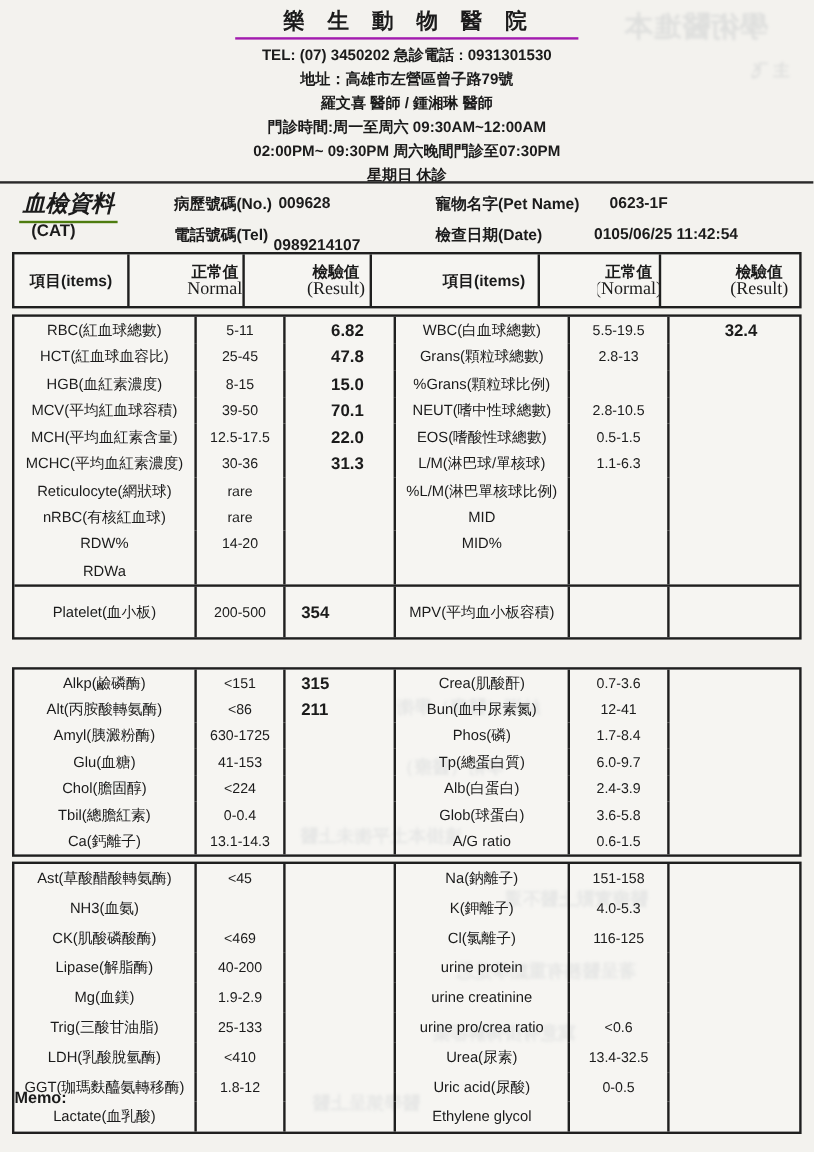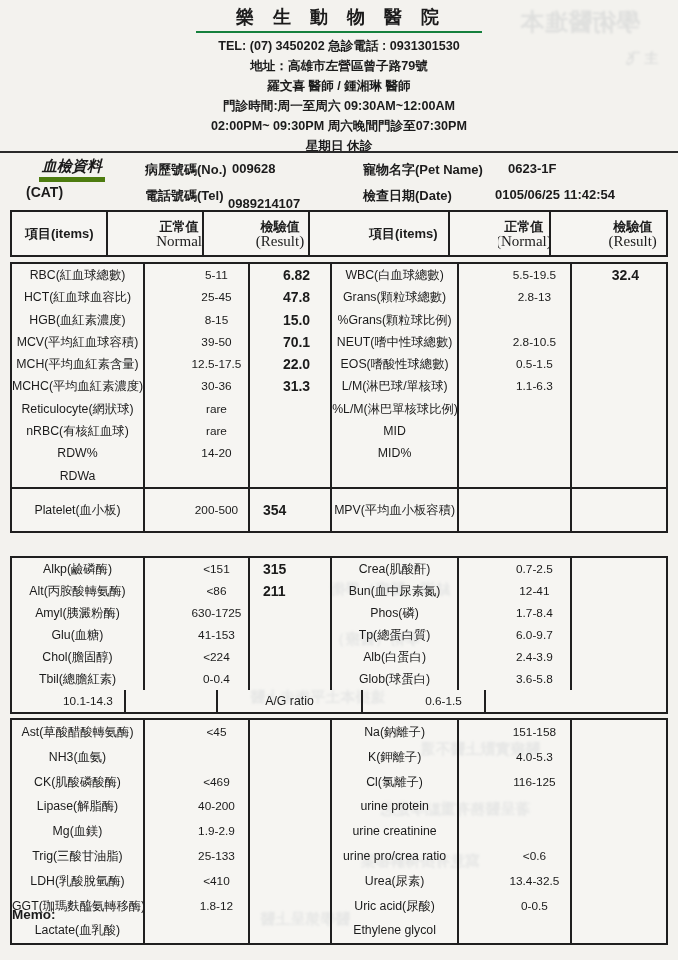--- a/index.html
+++ b/index.html
@@ -5,42 +5,42 @@
   html,body{margin:0;padding:0;}
   body{
     width:678px;height:960px;position:relative;overflow:hidden;
     background:#f3f2ee;color:#1b1b1b;
     font-family:"Liberation Sans","DejaVu Sans",sans-serif;
     -webkit-font-smoothing:antialiased;
   }
   
   .hospital-header{position:absolute;top:5px;left:0;width:100%;text-align:center;z-index:2;}
   .hosp-title{display:inline-block;font-size:18px;font-weight:bold;letter-spacing:7px;
-    border-bottom:2px solid #15803d;padding:0 36px 2px 40px;}
+    border-bottom:2px solid #a21caf;padding:0 36px 2px 40px;}
   .h-line{font-size:12.6px;font-weight:600;line-height:20px;}
   .h-line.first{margin-top:3px;}
   .top-rule{position:absolute;top:151px;left:0;width:678px;border-top:2px solid #2a2a2a;z-index:2;}
   
-  .report-title{position:absolute;top:157px;left:16px;font-size:15px;font-weight:bold;font-style:italic;
-    border-bottom:5px solid #4d7c0f;padding:0 3px 1px;z-index:2;margin-left:23px;}
+  .report-title{position:absolute;top:157px;left:16px;font-size:19px;font-weight:bold;font-style:italic;
+    border-bottom:2px solid #4d7c0f;padding:0 3px 1px;z-index:2;}
   .species{position:absolute;top:184px;left:26px;font-size:14px;font-weight:bold;z-index:2;}
   .ifield{position:absolute;font-size:13px;font-weight:bold;white-space:nowrap;z-index:2;}
   
   .tbox{position:absolute;left:10px;width:658px;border:2px solid #1f1f1f;box-sizing:border-box;
     background:rgba(255,255,255,.25);z-index:2;}
   .trow{display:flex;}
   .tcell{box-sizing:border-box;overflow:hidden;white-space:nowrap;}
   .c0{width:152px;border-right:2px solid #1f1f1f;text-align:center;}
   .c1{width:74px; border-right:2px solid #1f1f1f;text-align:center;}
   .c2{width:92px; border-right:2px solid #1f1f1f;text-align:left;}
   .c3{width:145px;border-right:2px solid #1f1f1f;text-align:center;}
   .c4{width:83px; border-right:2px solid #1f1f1f;text-align:center;}
   .c5{width:106px;text-align:left;}
   .tcell.item{font-size:12.3px;}
-  .tcell.normal{font-size:11.8px;margin-left:40px;}
+  .tcell.normal{font-size:11.8px;}
   .tcell.result{font-size:14px;font-weight:bold;padding-left:13px;}
   
   .header-box{top:210px;height:47px;}
   .header-box .trow{height:43px;gap:48px;}
   .header-box .tcell{display:flex;flex-direction:column;justify-content:center;align-items:center;}
   .hline1{font-size:13px;font-weight:bold;line-height:14px;}
   .hline2{font-size:15px;font-weight:500;line-height:14px;font-family:Liberation Serif, serif;}
   
   .rows-a .tcell{height:22.3px;line-height:22.3px;text-align:center;}
   .rows-p .tcell{height:42px;line-height:42px;}
@@ -204,21 +204,21 @@
     </div>
 </div>
 
 <div class="tbox tbody2">
   <div class="rows-b">
       <div class="trow">
         <div class="tcell c0 item">Alkp(鹼磷酶)</div>
         <div class="tcell c1 normal">&lt;151</div>
         <div class="tcell c2 result">315</div>
         <div class="tcell c3 item">Crea(肌酸酐)</div>
-        <div class="tcell c4 normal">0.7-2.5</div>
+        <div class="tcell c4 normal">0.7-3.6</div>
         <div class="tcell c5 result"></div>
       </div>
       <div class="trow">
         <div class="tcell c0 item">Alt(丙胺酸轉氨酶)</div>
         <div class="tcell c1 normal">&lt;86</div>
         <div class="tcell c2 result">211</div>
         <div class="tcell c3 item">Bun(血中尿素氮)</div>
         <div class="tcell c4 normal">12-41</div>
         <div class="tcell c5 result"></div>
       </div>
@@ -248,21 +248,22 @@
       </div>
       <div class="trow">
         <div class="tcell c0 item">Tbil(總膽紅素)</div>
         <div class="tcell c1 normal">0-0.4</div>
         <div class="tcell c2 result"></div>
         <div class="tcell c3 item">Glob(球蛋白)</div>
         <div class="tcell c4 normal">3.6-5.8</div>
         <div class="tcell c5 result"></div>
       </div>
       <div class="trow">
-        <div class="tcell c1 normal">10.1-14.3</div>
+        <div class="tcell c0 item">Ca(鈣離子)</div>
+        <div class="tcell c1 normal">13.1-14.3</div>
         <div class="tcell c2 result"></div>
         <div class="tcell c3 item">A/G ratio</div>
         <div class="tcell c4 normal">0.6-1.5</div>
         <div class="tcell c5 result"></div>
       </div>
     </div>
 </div>
 
 <div class="tbox tbody3">
   <div class="rows-c">

